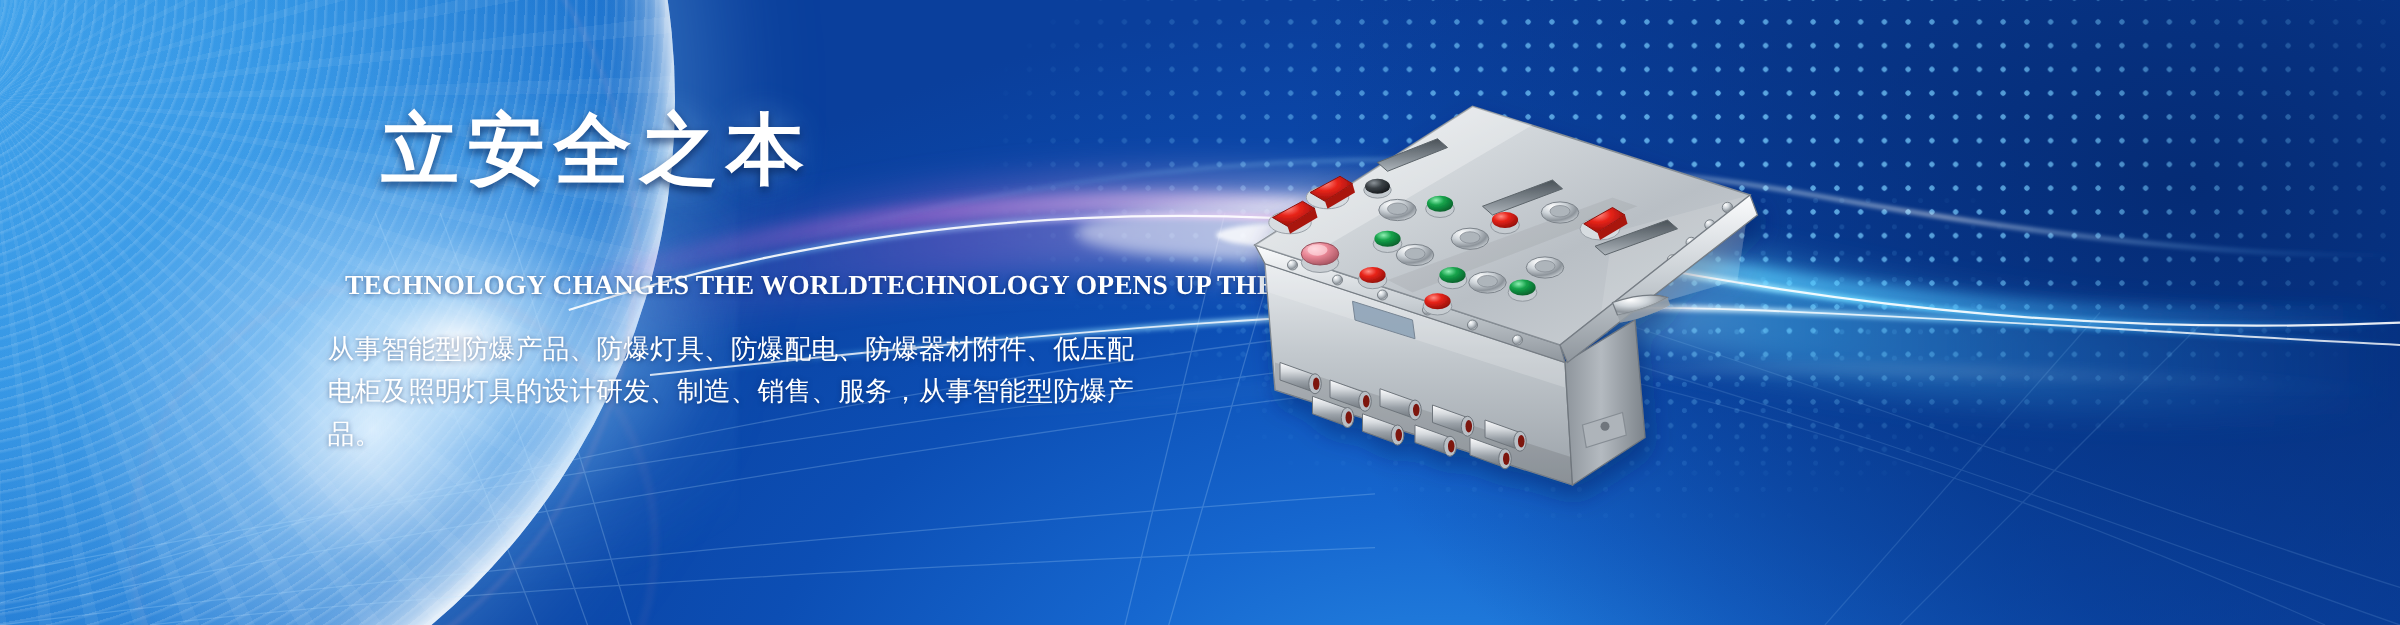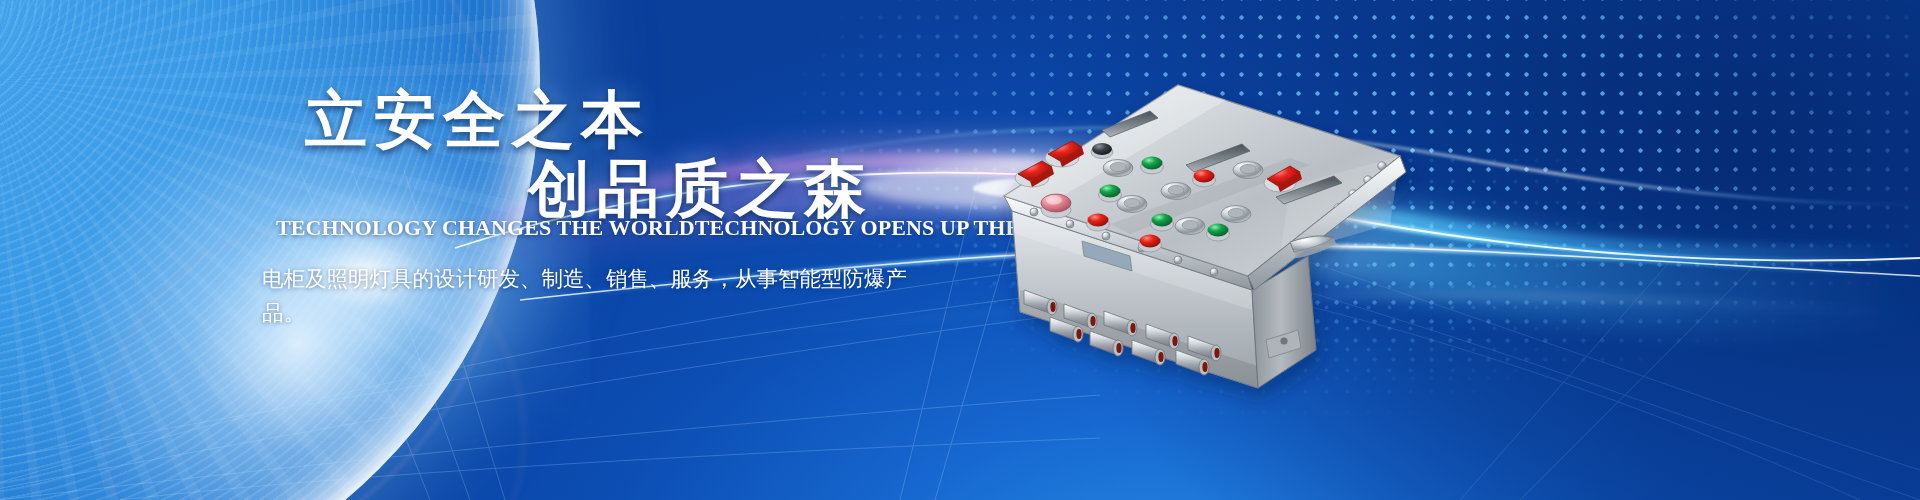--- a/index.html
+++ b/index.html
@@ -233,23 +233,23 @@
     <path d="M620 196 C 900 120 1180 108 1450 156 C 1640 190 1790 206 1920 204" stroke="url(#gRibD)" stroke-width="3" fill="none" filter="url(#blurS)" opacity=".8"></path>
 
     <path d="M700 338 C 980 312 1260 290 1520 296 C 1700 300 1830 308 1920 314" stroke="url(#gRibD)" stroke-width="2.5" fill="none" filter="url(#blurM)" opacity=".55"></path>
 
     <ellipse cx="1010" cy="186" rx="150" ry="22" fill="#ffffff" opacity=".5" filter="url(#blurM)"></ellipse>
     <ellipse cx="1035" cy="188" rx="62" ry="10" fill="#ffffff" opacity=".8" filter="url(#blurS)"></ellipse>
   </svg>
 
   <div class="copy">
     <div class="headline1">立安全之本</div>
-    <div class="headline2">创品质之森</div>
     <div class="tagline">TECHNOLOGY CHANGES THE WORLDTECHNOLOGY OPENS UP THE FUTURE</div>
     <div class="desc">
+      <span class="l1">从事智能型防爆产品、防爆灯具、防爆配电、防爆器材附件、低压配</span>
       <span class="l2">电柜及照明灯具的设计研发、制造、销售、服务，从事智能型防爆产品。</span>
     </div>
   </div>
 
   <svg class="product" viewBox="0 0 450 400">
     <defs>
       <linearGradient id="steelTop" x1="0" y1="0" x2="1" y2="1">
         <stop offset="0%" stop-color="#f2f4f6"></stop>
         <stop offset="32%" stop-color="#d2d7db"></stop>
         <stop offset="62%" stop-color="#b9bfc5"></stop>

